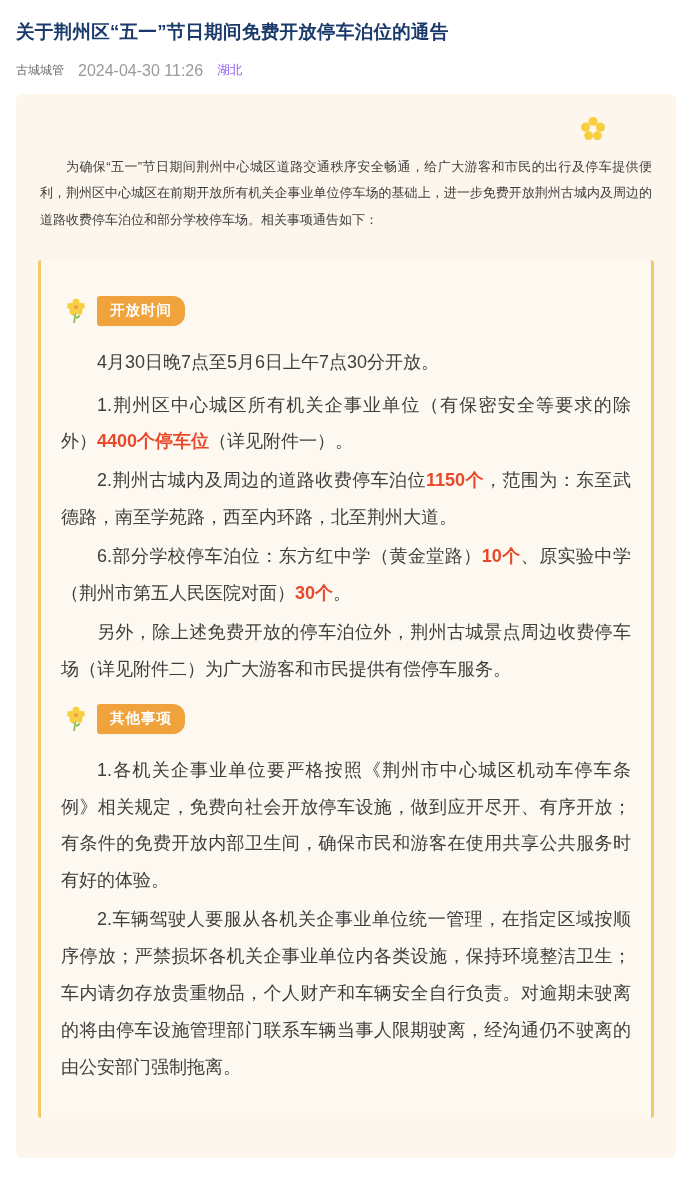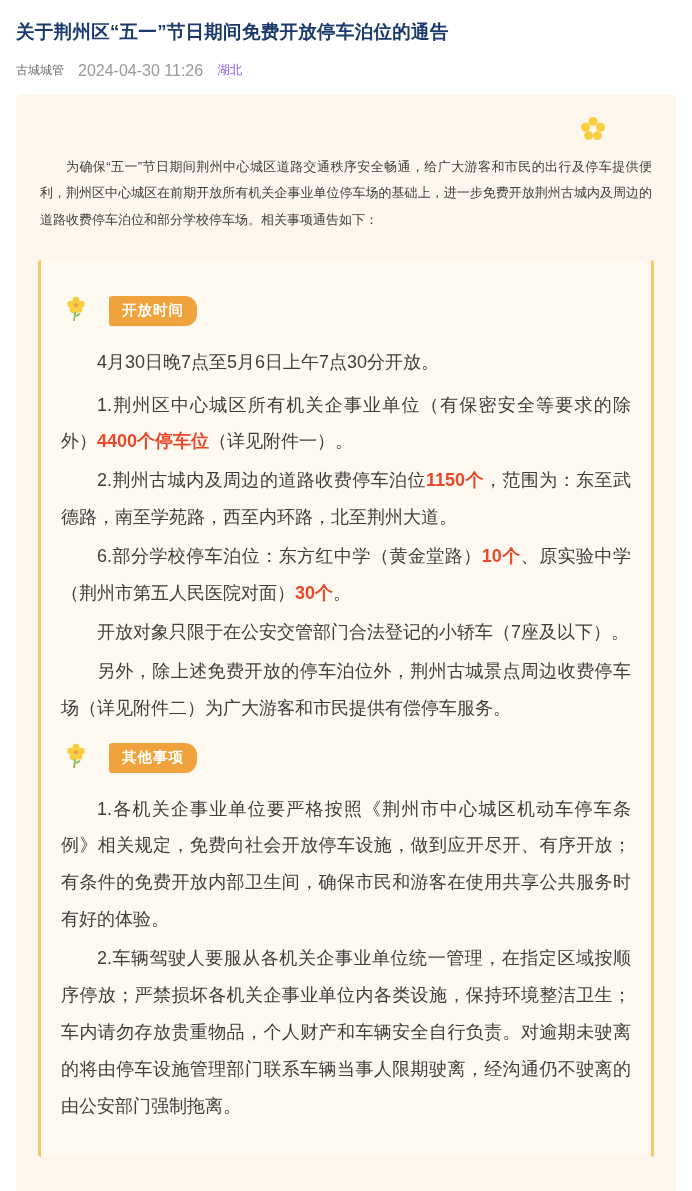--- a/index.html
+++ b/index.html
@@ -80,21 +80,22 @@
     border-right: 3px solid #f5c96b;
     border-radius: 3px;
     padding: 20px 16px 26px 16px;
     margin: 0 2px;
   }
   .section {
     margin-bottom: 6px;
   }
   .section-head {
     display: flex;
-    gap: 22px;
+    align-items: center;
+    gap: 10px;
     margin: 16px 0 18px 8px;
   }
   .flower-icon {
     width: 22px;
     height: 26px;
     flex: 0 0 auto;
   }
   .section-label {
     display: inline-block;
     background: #f0a33c;
@@ -169,21 +170,20 @@
                   <circle cx="11" cy="9.3" r="2.4" fill="#f0a33c"></circle>
                 </svg></span>
               <span class="section-label">开放时间</span>
             </div>
             <p class="para"><span>4月30日晚7点至5月6日上午7点30分开放。</span></p>
           </div>
           <div class="section">
             <p class="para"><span>1.荆州区中心城区所有机关企事业单位（有保密安全等要求的除外）</span><span class="hl">4400个停车位</span><span>（详见附件一）。</span></p>
             <p class="para"><span>2.荆州古城内及周边的道路收费停车泊位</span><span class="hl">1150个</span><span>，范围为：东至武德路，南至学苑路，西至内环路，北至荆州大道。</span></p>
             <p class="para"><span>6.部分学校停车泊位：东方红中学（黄金堂路）</span><span class="hl">10个</span><span>、原实验中学（荆州市第五人民医院对面）</span><span class="hl">30个</span><span>。</span></p>
-            <p class="para"><span>开放对象只限于在公安交管部门合法登记的小轿车（7座及以下）。</span></p>
             <p class="para"><span>另外，除上述免费开放的停车泊位外，荆州古城景点周边收费停车场（详见附件二）为广大游客和市民提供有偿停车服务。</span></p>
           </div>
           <div class="section">
             <div class="section-head">
               <span class="flower-icon"><svg width="22" height="26" viewBox="0 0 22 26" aria-hidden="true">
                   <path d="M11 13 C10 18 9.5 21 9 25" stroke="#8bbd5a" stroke-width="1.8" fill="none"></path>
                   <path d="M10 18 C6.5 17 5 15 4.6 13.2 C7.2 13 9.2 15 10 18 Z" fill="#8bbd5a"></path>
                   <path d="M10.2 21 C13.4 20.6 15 19 15.6 17.2 C13 16.8 11 18.4 10.2 21 Z" fill="#8bbd5a"></path>
                   <g fill="#f7cf3e">
                     <circle cx="11" cy="4.2" r="3.4"></circle>

